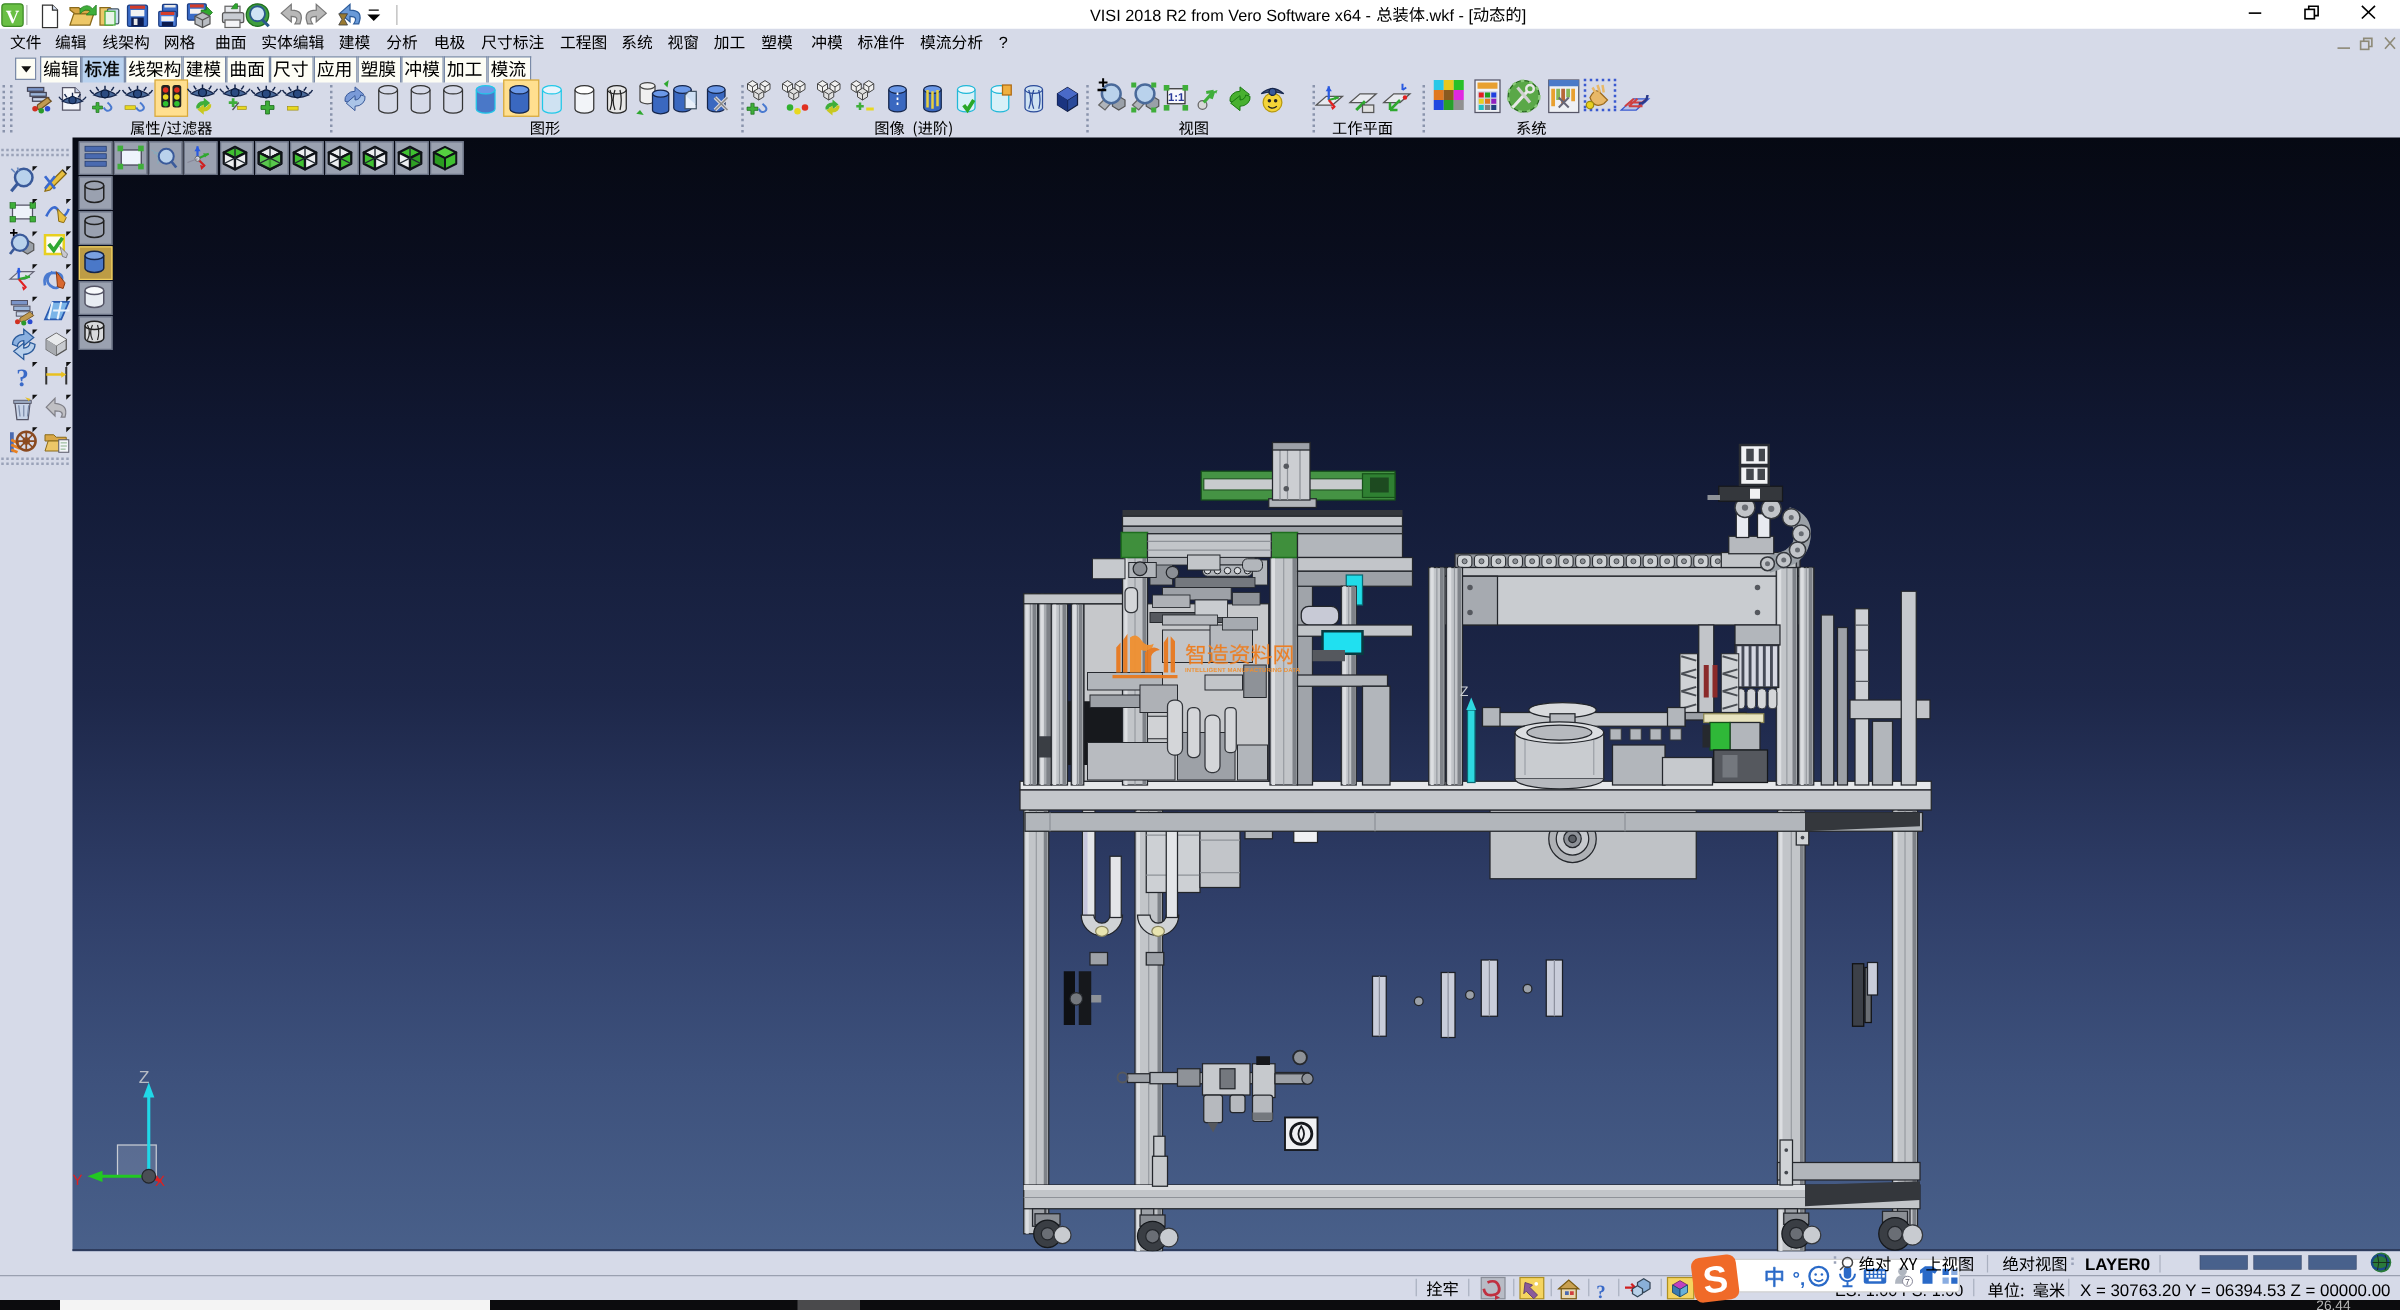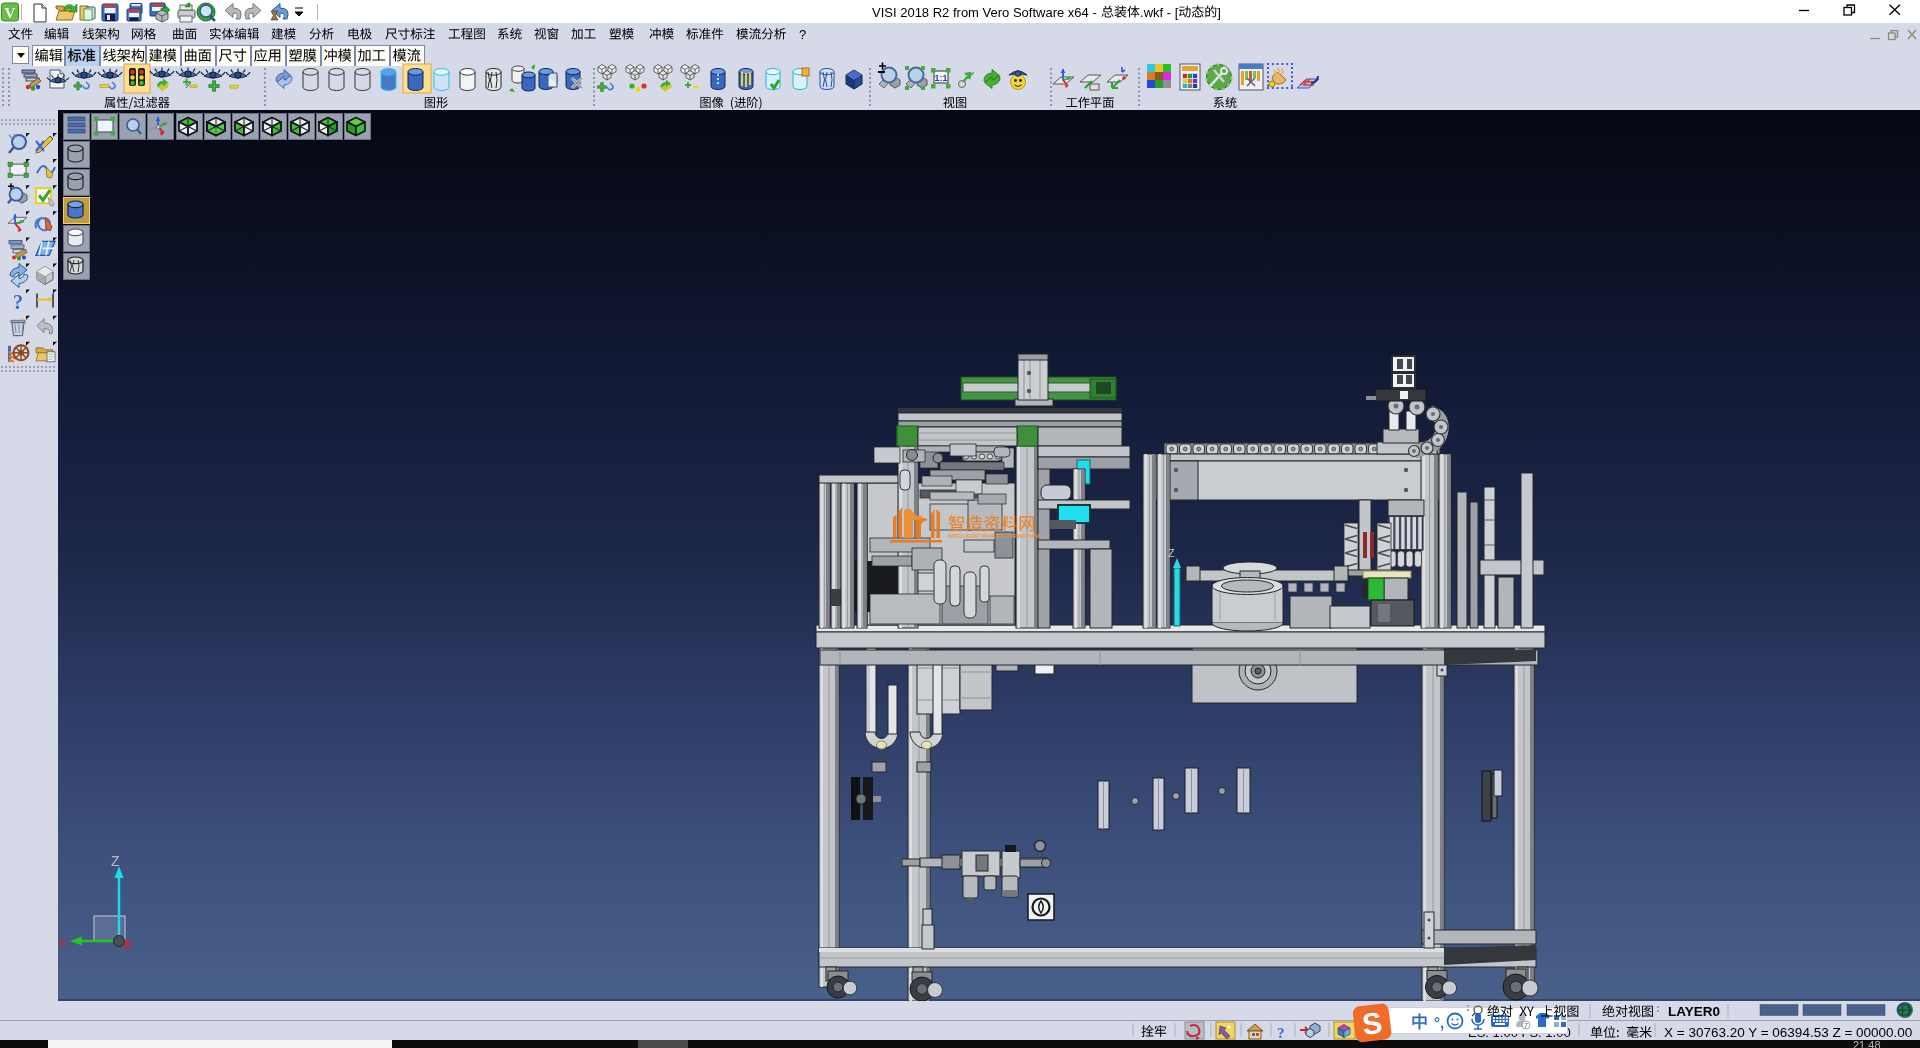--- a/index.html
+++ b/index.html
@@ -37,21 +37,21 @@
 <div class="vbtn" style="left:316px;top:113px"></div>
 <div class="vbtn" style="left:344px;top:113px"></div>
 <div class="vbtn" style="left:63px;top:141px;"></div>
 <div class="vbtn" style="left:63px;top:169px;"></div>
 <div class="vbtn" style="left:63px;top:197px;background:#bd9c45;border:1.5px solid #f0d060;"></div>
 <div class="vbtn" style="left:63px;top:225px;"></div>
 <div class="vbtn" style="left:63px;top:253px;"></div>
 <div class="abs" style="left:0;top:1040px;width:1920px;height:8px;background:#0c0c0e;z-index:60"></div>
 <div class="abs" style="left:48px;top:1040px;width:344px;height:8px;background:#f4f4f4;z-index:61"></div>
 <div class="abs" style="left:638px;top:1040px;width:50px;height:8px;background:#4a4a4c;z-index:61"></div>
-<div class="abs" style="left:1853px;top:1040px;width:40px;height:8px;background:#0c0c0e;z-index:61;color:#b8b8b8;font-size:11px;line-height:10px">21.48</div>
+<div class="abs" style="left:1853px;top:1040px;width:40px;height:8px;background:#0c0c0e;z-index:61;color:#b8b8b8;font-size:11px;line-height:10px">26.44</div>
 <div class="abs" style="left:1358px;top:1007px;width:210px;height:27px;background:#ffffff;border:1px solid #d0d0d0;border-radius:3px;z-index:70"></div>
 <svg class="abs" style="left:0;top:0;z-index:71" width="1920" height="1048">
     <g transform="rotate(-7 1371 1022)">
       <rect x="1354" y="1005" width="36" height="36" rx="7" fill="#f06a28"></rect>
       <text x="1372" y="1034" font-size="30" font-weight="bold" fill="#fff" text-anchor="middle">S</text>
     </g>
     <g fill="#2a6ac8">
       <g fill="#2a6ac8" stroke="#2a6ac8" stroke-width="30">
         <use href="#u4E2D" transform="translate(1411.0,1028.0) scale(0.01700,-0.01700)"></use>
       </g>

